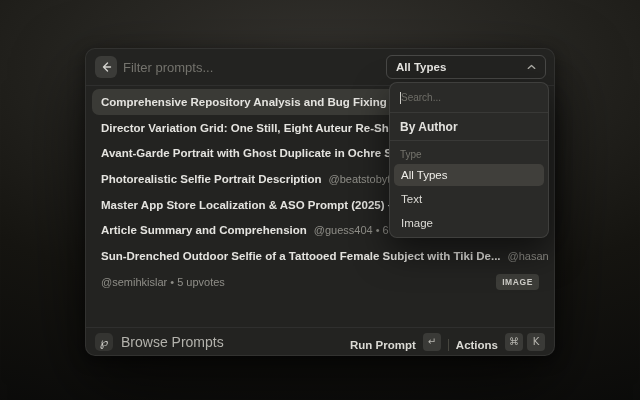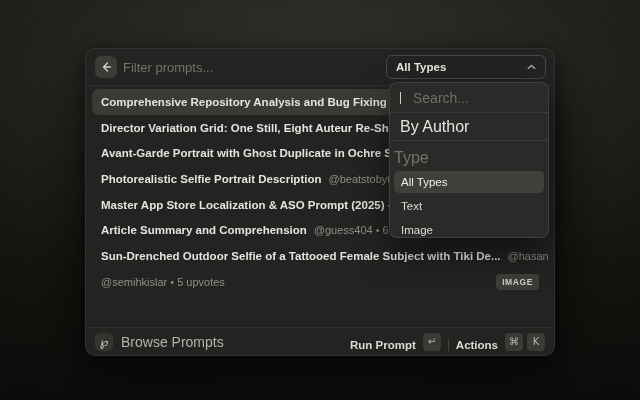--- a/index.html
+++ b/index.html
@@ -33,27 +33,27 @@
   .row .title { font-size: 11.5px; font-weight: 600; color: #e4e3df; flex: none; }
   .row .meta { font-size: 11px; color: #8f8e88; flex: none; }
   .row .badge { margin-left: auto; flex: none; background: #3d3d39; color: #cfcec9;
                 font-size: 8.5px; font-weight: 700; letter-spacing: 0.6px;
                 padding: 3px 6px; border-radius: 4px; }
   .row .badge:empty { display: none; }
   
   .dropdown { position: absolute; left: 303px; top: 33px; width: 160px; height: 156px; z-index: 5;
               background: #2a2a28; border: 1px solid rgba(255,255,255,0.10); border-radius: 8px;
               box-shadow: 0 14px 34px rgba(0,0,0,0.55); overflow: hidden; }
-  .dd-search { height: 30px; display: flex; align-items: center; gap: 12px; padding: 0 10px;
-               border-bottom: 1px solid rgba(255,255,255,0.07); color: #6f6e68; font-size: 14px; }
+  .dd-search { height: 30px; display: flex; align-items: center; gap: 0; padding: 0 10px;
+               border-bottom: 1px solid rgba(255,255,255,0.07); color: #6f6e68; font-size: 10px; }
   .caret { width: 1px; height: 12px; background: #cfcec9; }
   .dd-author { height: 28px; display: flex; align-items: center; padding: 0 10px;
                border-bottom: 1px solid rgba(255,255,255,0.07); color: #e4e3df;
-               font-size: 16px; font-weight: 400; }
-  .dd-section { padding: 8px 4px 4px; color: #75746d; font-size: 16px; }
+               font-size: 12px; font-weight: 700; }
+  .dd-section { padding: 8px 10px 4px; color: #75746d; font-size: 10px; }
   .dd-item { height: 22px; margin: 0 4px 2px; padding: 0 7px; display: flex; align-items: center;
              border-radius: 5px; color: #dddcd7; font-size: 11.5px; font-weight: 500; }
   .dd-item.selected { background: #403f3b; color: #efeee9; }
   
   .footer { position: absolute; left: 0; right: 0; bottom: 0; height: 28px;
             border-top: 1px solid rgba(255,255,255,0.06); display: flex; align-items: center;
             gap: 8px; padding: 0 9px; }
   .logo { width: 18px; height: 18px; flex: none; border-radius: 5px; background: #343431;
           color: #d7d6d1; display: flex; align-items: center; justify-content: center;
           font-size: 12px; font-family: "DejaVu Sans", sans-serif; }

